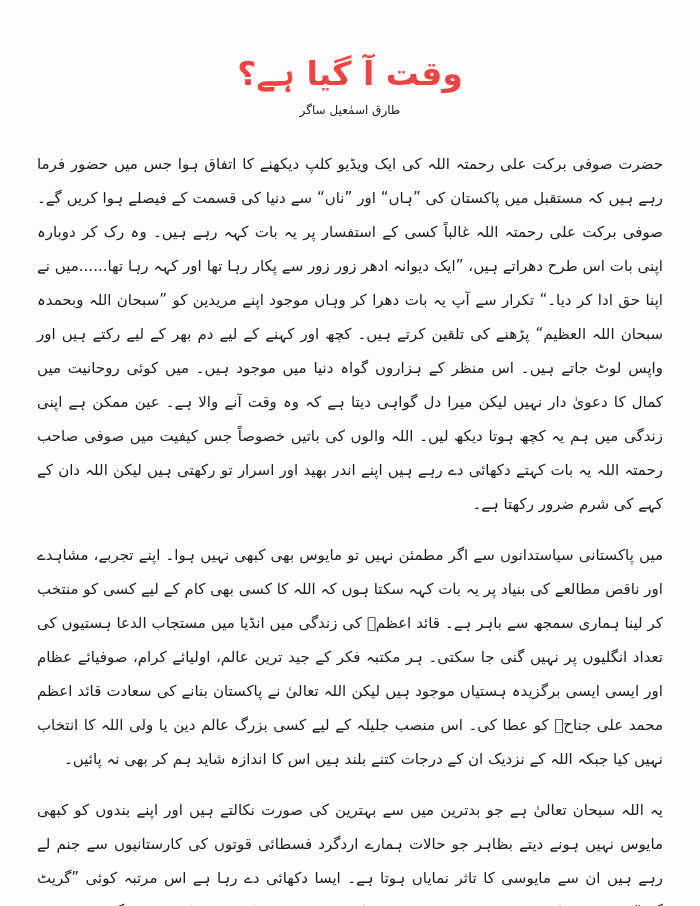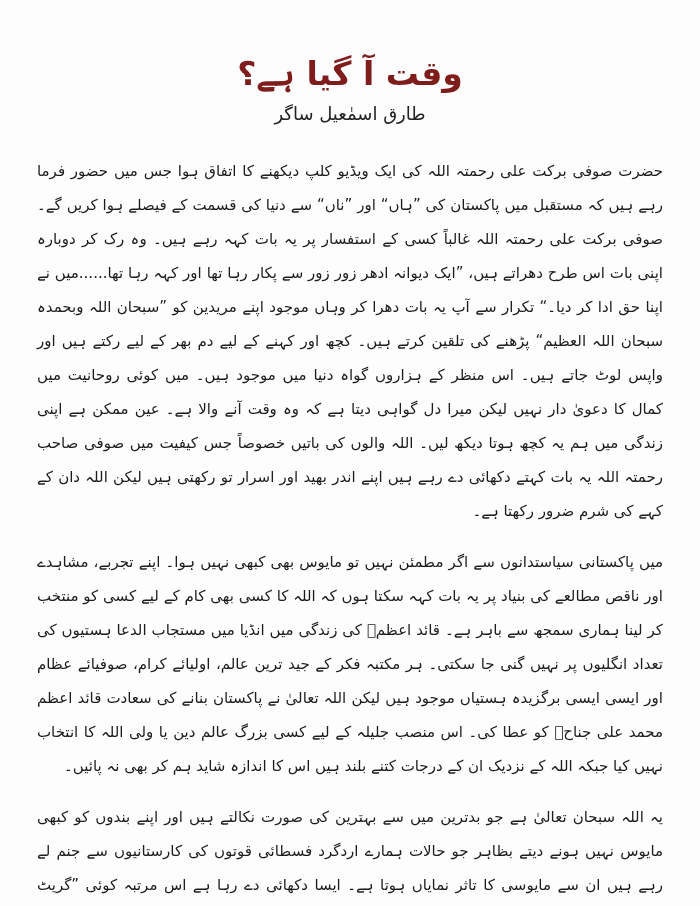--- a/index.html
+++ b/index.html
@@ -24,26 +24,26 @@
   .doc-header {
     text-align: center;
   }
   .title {
     margin: 0;
     direction: rtl;
     text-align: center;
     font-size: 33px;
     font-weight: 700;
     line-height: 1.55;
-    color: #7f1d1d;
+    color: #ef4444;
   }
   .author {
     direction: rtl;
     text-align: center;
-    font-size: 18px;
+    font-size: 12px;
     margin-top: 4px;
     color: #222222;
   }
   .article {
     direction: rtl;
     margin-top: 30px;
     font-size: 15px;
     line-height: 34px;
     text-align: justify;
     text-align-last: right;

